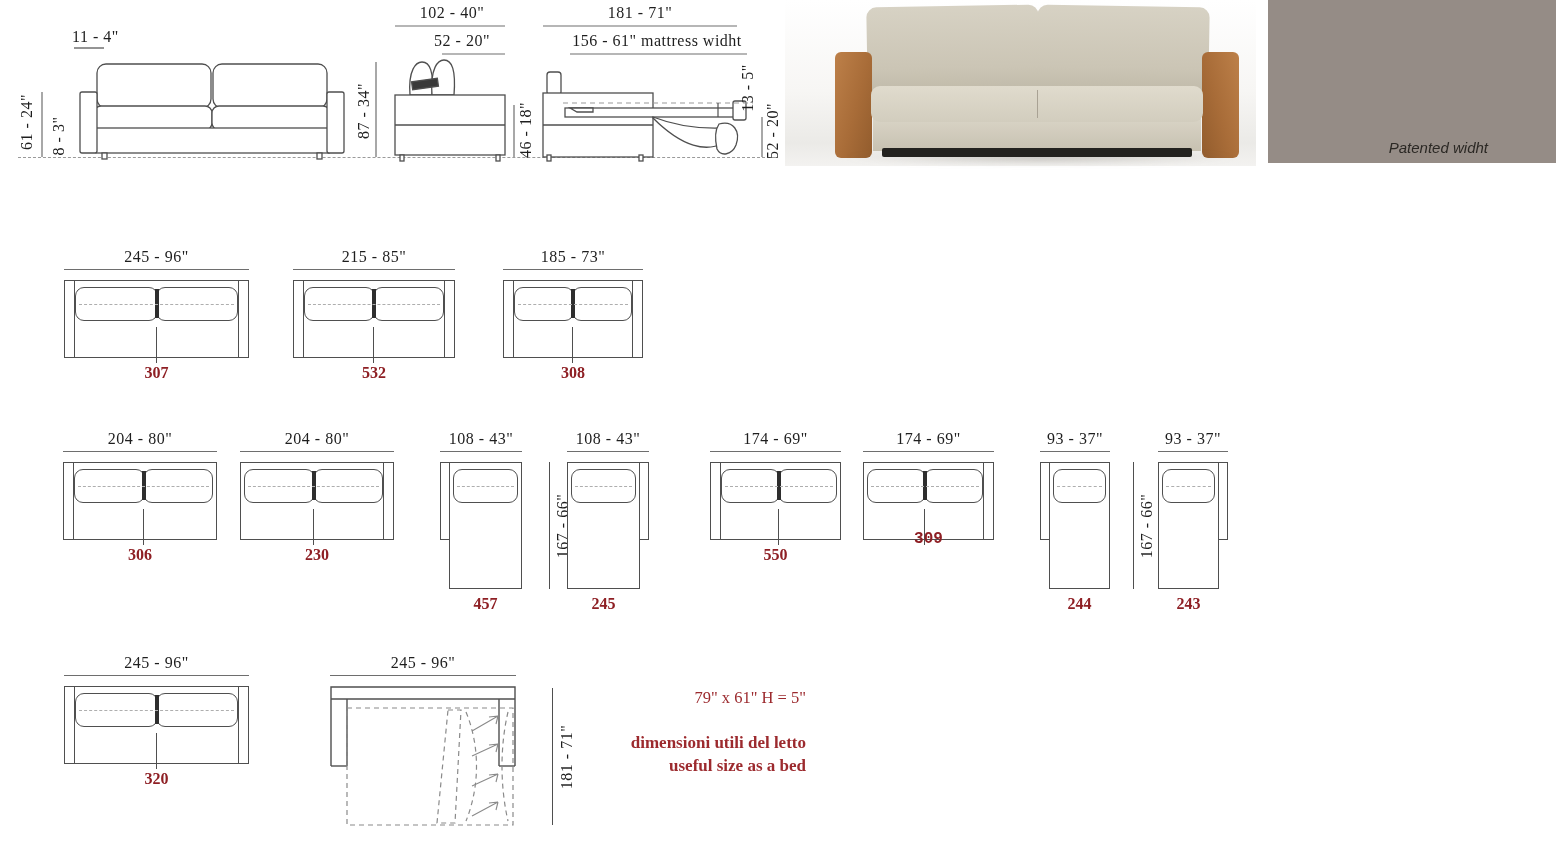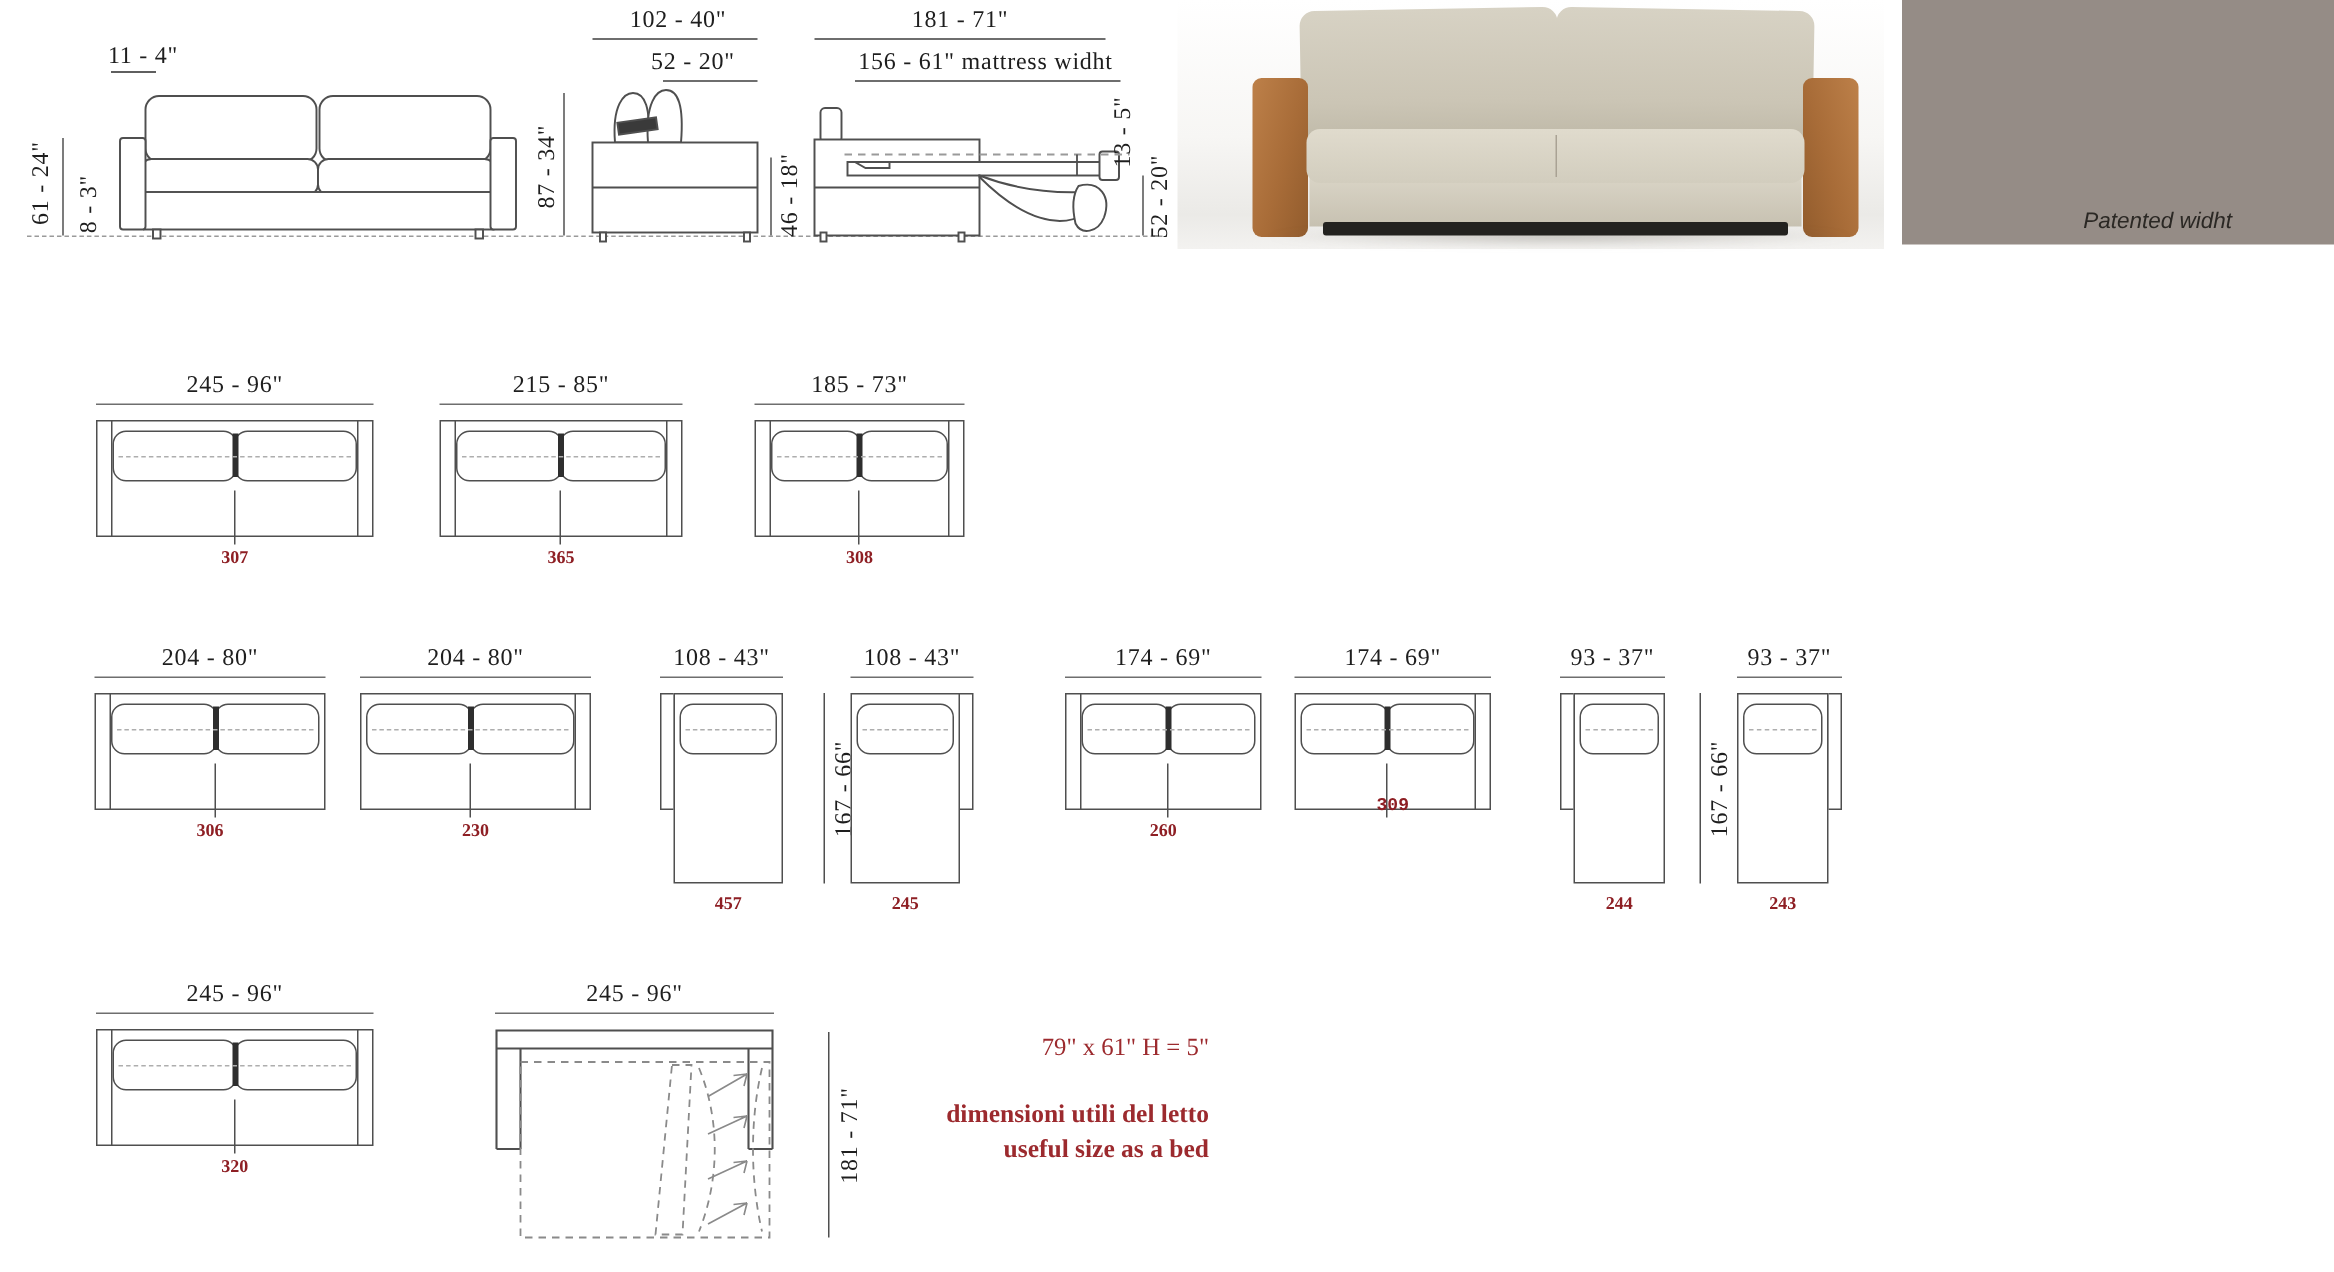--- a/index.html
+++ b/index.html
@@ -20,21 +20,21 @@
   .u-strip-in{position:absolute;top:-1px;bottom:-1px;width:9px;}
   .u-strip-in.L{left:0;border-right:1.4px solid #4f4f4f;}
   .u-strip-in.R{right:0;border-left:1.4px solid #4f4f4f;}
   .u-seat{position:absolute;top:6px;height:34px;}
   .u-cushion{position:absolute;top:0;height:34px;border:1.3px solid #4f4f4f;border-radius:9px;
              background:#fff;box-sizing:border-box;}
   .u-junction{position:absolute;left:calc(50% - 2px);top:2px;width:4px;height:29px;background:#2e2e2e;}
   .u-dash{position:absolute;left:4px;right:4px;top:17px;border-top:1.2px dashed #aeaeae;}
   .u-split{position:absolute;left:calc(50% - 1px);top:40px;width:0;border-left:1.2px solid #4f4f4f;}
   .u-model{position:absolute;left:0;width:100%;text-align:center;font-weight:bold;
-           font-size:12px;color:#8e1f24;}
+           font-size:16px;color:#8e1f24;}
 
   
   .vline{position:absolute;width:0;border-left:1.2px solid #4f4f4f;}
   .vlabel{position:absolute;width:90px;height:18px;text-align:center;font-size:16px;color:#1e1e1e;
           letter-spacing:.5px;transform:rotate(-90deg);transform-origin:center;white-space:nowrap;}
 
   
   .floorline{position:absolute;left:18px;top:157px;width:757px;border-top:1.4px dashed #9a9a9a;}
 
   
@@ -217,21 +217,21 @@
           <div class="u-strip-in R"></div>
           <div class="u-seat" style="left: 10px; right: 10px;">
             <div class="u-cushion" style="left: 0px; width: calc(50% + 1px);"></div>
             <div class="u-cushion" style="right: 0px; width: calc(50% + 1px);"></div>
             <div class="u-junction"></div>
             <div class="u-dash"></div>
             <div class="u-split" style="height: 36px;"></div>
           </div>
         </div>
       </div>
-      <div class="u-model" style="top: 116px;">365</div>
+      <div class="u-model" style="top: 116px;">532</div>
     </div>
     <div class="unit" style="left: 503px; top: 248px; width: 140px; height: 136px;">
       <div class="u-label">185 - 73"</div>
       <div class="u-dimline"></div>
       <div class="u-draw" style="height: 78px;">
         <div class="u-body" style="left: 0px; width: 140px; height: 78px;">
           <div class="u-strip-in L"></div>
           <div class="u-strip-in R"></div>
           <div class="u-seat" style="left: 10px; right: 10px;">
             <div class="u-cushion" style="left: 0px; width: calc(50% + 1px);"></div>
@@ -314,21 +314,21 @@
           <div class="u-strip-in L"></div>
           <div class="u-seat" style="left: 10px; right: 3px;">
             <div class="u-cushion" style="left: 0px; width: calc(50% + 1px);"></div>
             <div class="u-cushion" style="right: 0px; width: calc(50% + 1px);"></div>
             <div class="u-junction"></div>
             <div class="u-dash"></div>
             <div class="u-split" style="height: 36px;"></div>
           </div>
         </div>
       </div>
-      <div class="u-model" style="top: 116px;">260</div>
+      <div class="u-model" style="top: 116px;">550</div>
     </div>
     <div class="unit" style="left: 863px; top: 430px; width: 131px; height: 136px;">
       <div class="u-label">174 - 69"</div>
       <div class="u-dimline"></div>
       <div class="u-draw" style="height: 78px;">
         <div class="u-body" style="left: 0px; width: 131px; height: 78px;">
           <div class="u-strip-in R"></div>
           <div class="u-seat" style="left: 3px; right: 10px;">
             <div class="u-cushion" style="left: 0px; width: calc(50% + 1px);"></div>
             <div class="u-cushion" style="right: 0px; width: calc(50% + 1px);"></div>

